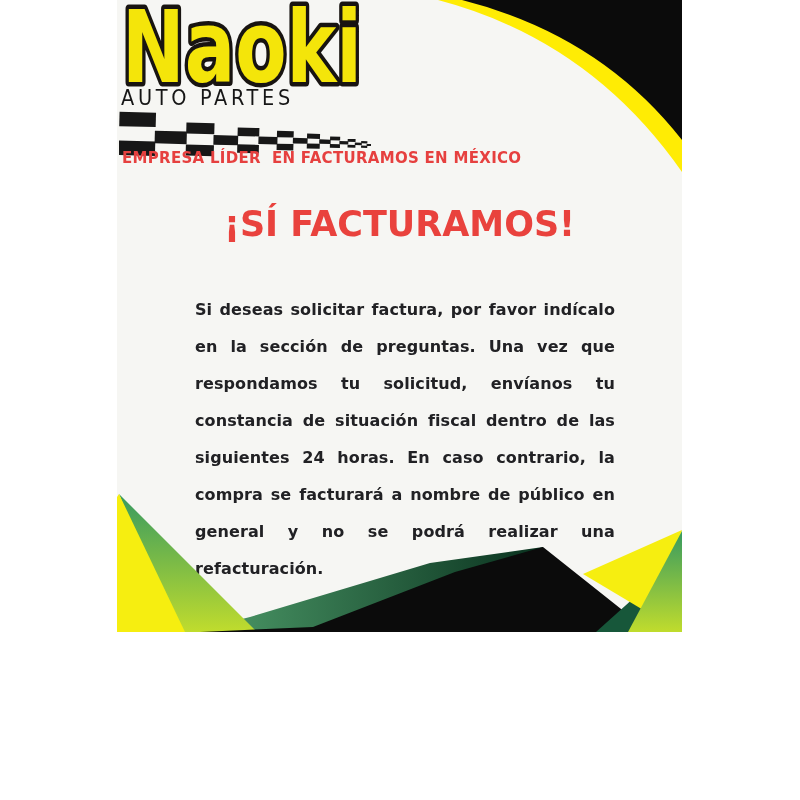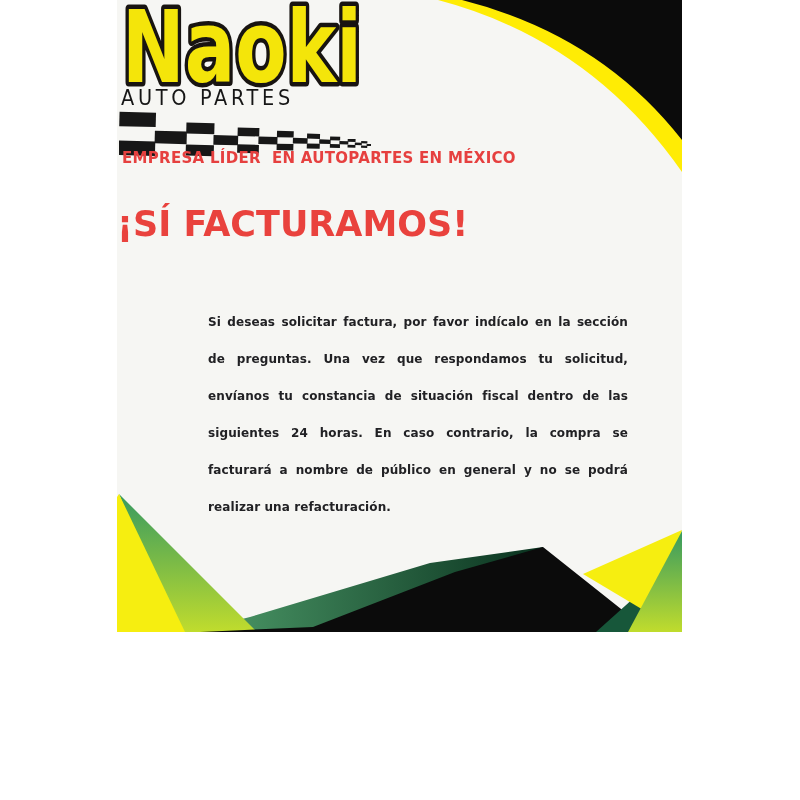--- a/index.html
+++ b/index.html
@@ -24,26 +24,26 @@
     transform:scaleX(.92);transform-origin:left center;white-space:pre;
   }
   .flag-wrap{position:absolute;left:2px;top:110px;width:252px;height:48px;}
   .tagline{
     position:absolute;left:5px;top:149px;
     font-size:15px;font-weight:bold;letter-spacing:.3px;
     color:var(--red-tagline,#e6403f);white-space:pre;
   }
   .heading{
     position:absolute;left:0;right:0;top:204px;margin:0;
-    text-align:left;font-size:35px;font-weight:bold;letter-spacing:0;
+    text-align:center;font-size:35px;font-weight:bold;letter-spacing:0;
     color:var(--red-heading,#e9423d);
   }
   .body-text{
-    position:absolute;left:75px;top:288px;width:420px;margin:16px;
-    font-size:12px;line-height:37px;font-weight:bold;letter-spacing:.1px;
+    position:absolute;left:75px;top:288px;width:420px;margin:3px;
+    font-size:16px;line-height:37px;font-weight:bold;letter-spacing:.1px;
     text-align:justify;color:var(--ink,#212124);
   }
   .bottom-svg{position:absolute;left:0;bottom:0;width:565px;height:145px;display:block;}
 </style>
 </head>
 <body>
 
 <div class="sheet">
 
   <svg class="corner-svg" viewBox="0 0 252 180" preserveAspectRatio="none">
@@ -83,21 +83,21 @@
           <rect x="172.49" y="17.16" width="5.94" height="2.18" fill="#171717"></rect>
           <rect x="172.49" y="21.51" width="5.94" height="2.18" fill="#171717"></rect>
           <rect x="177.93" y="19.78" width="5.26" height="1.90" fill="#171717"></rect>
           <rect x="182.69" y="18.53" width="4.66" height="1.67" fill="#171717"></rect>
           <rect x="182.69" y="21.86" width="4.66" height="1.67" fill="#171717"></rect>
           <rect x="186.85" y="20.60" width="4.14" height="1.46" fill="#171717"></rect>
         </g>
     </svg>
   </div>
 
-  <div class="tagline">EMPRESA LÍDER  EN AUTOPARTES EN MÉXICO</div>
+  <div class="tagline">EMPRESA LÍDER  EN FACTURAMOS EN MÉXICO</div>
 
   <h1 class="heading">¡SÍ FACTURAMOS!</h1>
 
   <p class="body-text">Si deseas solicitar factura, por favor indícalo en la sección de preguntas. Una vez que respondamos tu solicitud, envíanos tu constancia de situación fiscal dentro de las siguientes 24 horas. En caso contrario, la compra se facturará a nombre de público en general y no se podrá realizar una refacturación.</p>
 
   <svg class="bottom-svg" viewBox="0 0 565 145" preserveAspectRatio="none">
     <defs>
       <linearGradient id="gdark" x1="0" y1="0" x2="1" y2="0">
         <stop offset="0" stop-color="#4f9e6b"></stop>
         <stop offset="1" stop-color="#09311e"></stop>

